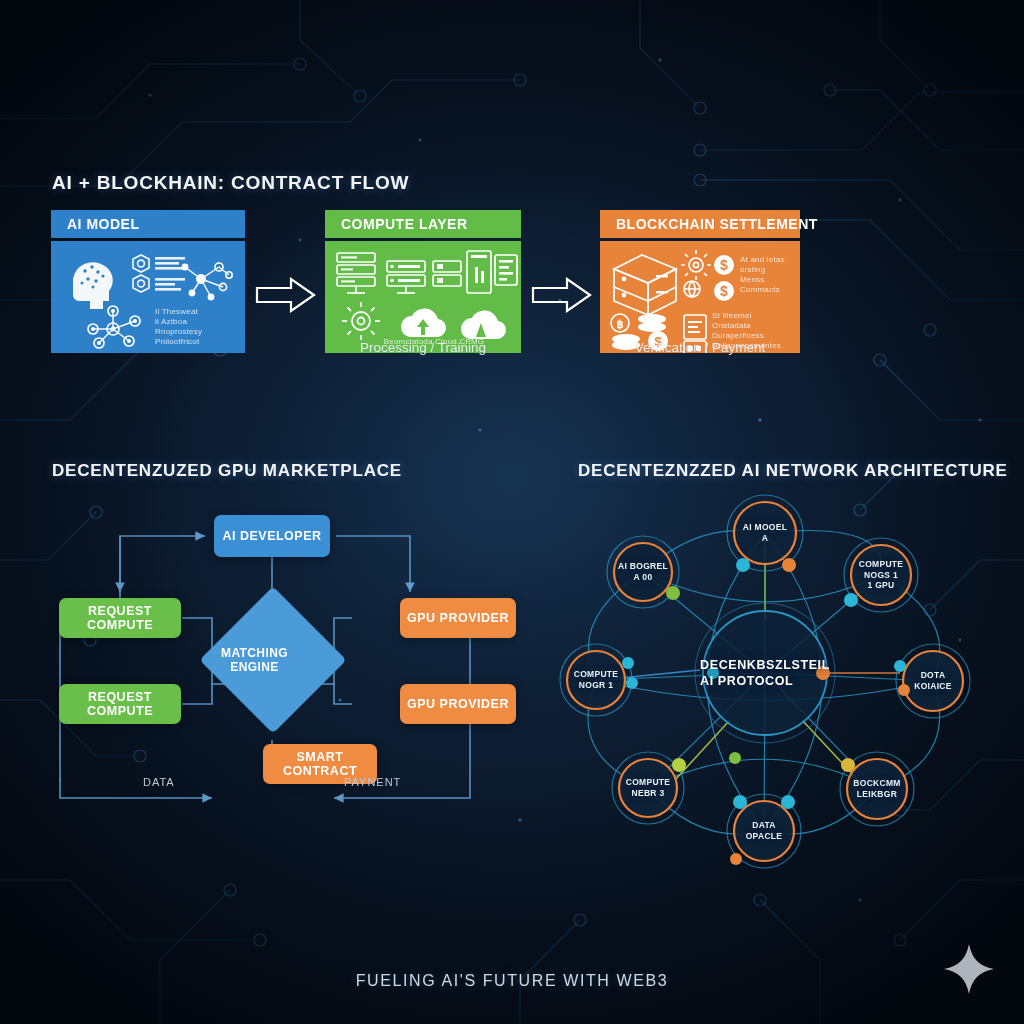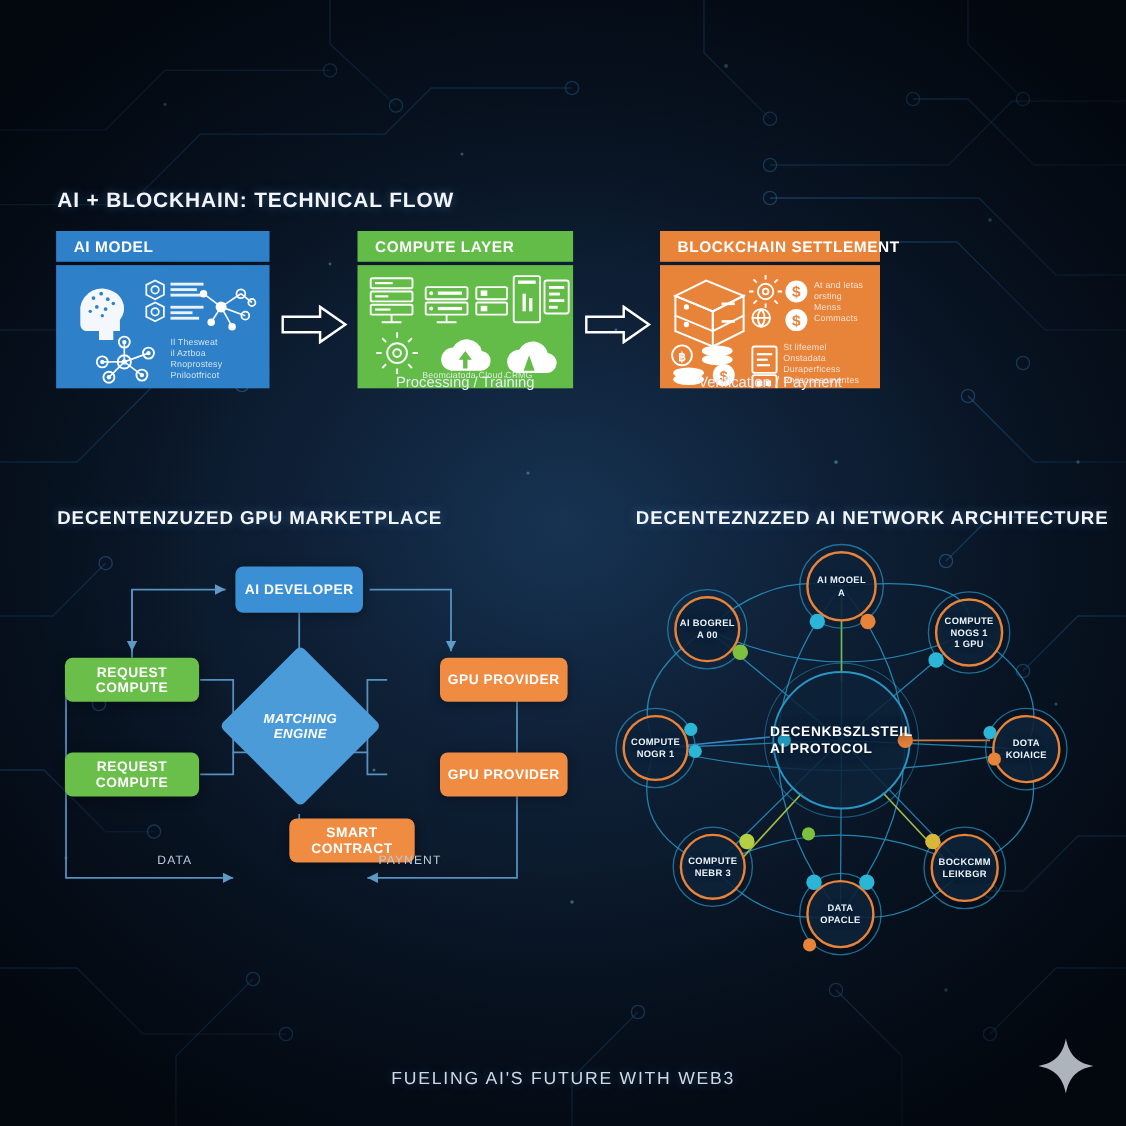--- a/index.html
+++ b/index.html
@@ -129,22 +129,21 @@
     white-space: pre-line;
   }
   .node.blue  { background: #3b8fd4; }
   .node.green { background: #6abf4b; }
   .node.orange{ background: #ef8c42; margin-left: 48px; }
 
   .diamond {
     position: absolute;
     display: flex;
     align-items: center;
-    justify-content: center;
-    font-style: italic;
+    justify-content: flex-start;
   }
   .diamond .dshape {
     position: absolute;
     inset: 0;
     background: #4a9bd8;
     transform: rotate(45deg);
     border-radius: 5px;
   }
   .diamond .dlabel {
     position: relative;
@@ -274,21 +273,21 @@
         <circle cx="960" cy="640" r="1.4"></circle>
       <circle cx="60" cy="780" r="1.5"></circle>
         <circle cx="980" cy="420" r="1.5"></circle>
       <circle cx="300" cy="240" r="1.3"></circle>
         <circle cx="560" cy="300" r="1.3"></circle>
     </g>
   </svg>
   <div class="glow-center"></div>
   <div class="bg-vignette"></div>
 
-  <div class="section-title" id="title-main">AI + BLOCKHAIN: TECHNICAL FLOW</div>
+  <div class="section-title" id="title-main">AI + BLOCKHAIN: CONTRACT FLOW</div>
 
   <div class="flow-card" id="card-ai">
     <div class="flow-head">AI MODEL</div>
     <div class="flow-body">
       <svg width="194" height="112" viewBox="0 0 194 112">
         <g fill="#ffffff" opacity="0.95">
 
           <path d="M22,38 a20,20 0 0 1 30,-14 a17,17 0 0 1 6,26 l0,10 l-6,0 l0,8 l-13,0 l0,-8 l-11,0 a6,6 0 0 1 -6,-6 z"></path>
           <g fill="#2e80c8">
             <circle cx="34" cy="30" r="1.7"></circle>

